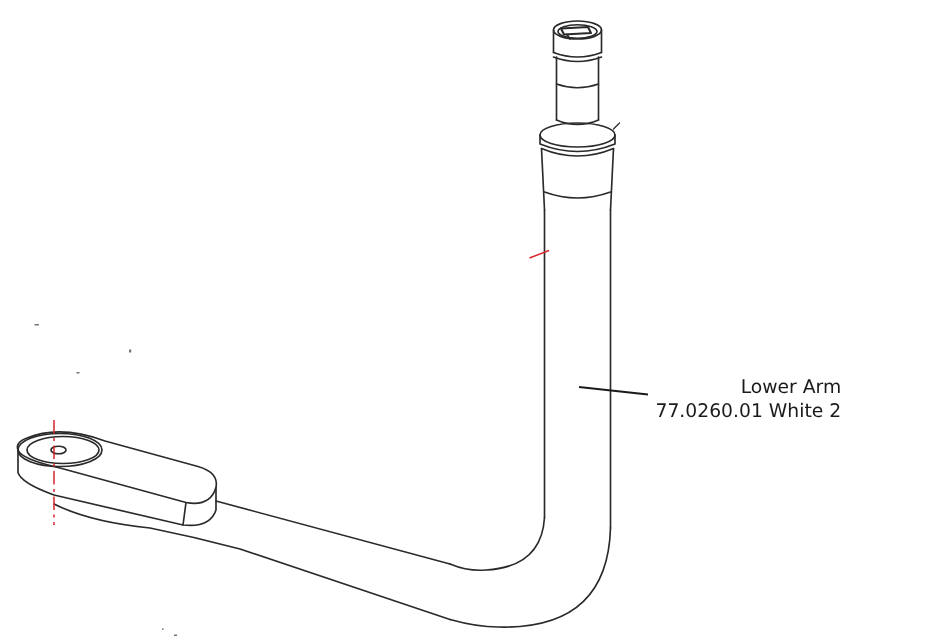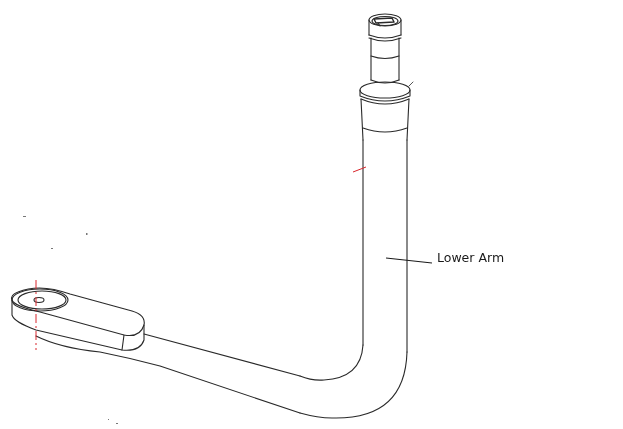--- a/index.html
+++ b/index.html
@@ -115,13 +115,14 @@
     <rect x="23" y="216" width="3" height="1"></rect>
     <rect x="86" y="233" width="1.5" height="2"></rect>
     <rect x="51" y="248" width="2" height="1"></rect>
     <rect x="108" y="419" width="1" height="1"></rect>
     <rect x="116" y="423" width="2" height="1"></rect>
   </g>
 </svg>
 
 <div class="label">
   <div>Lower Arm</div>
+  <div>77.0260.01 White 2</div>
 </div>
 
 </body></html>

